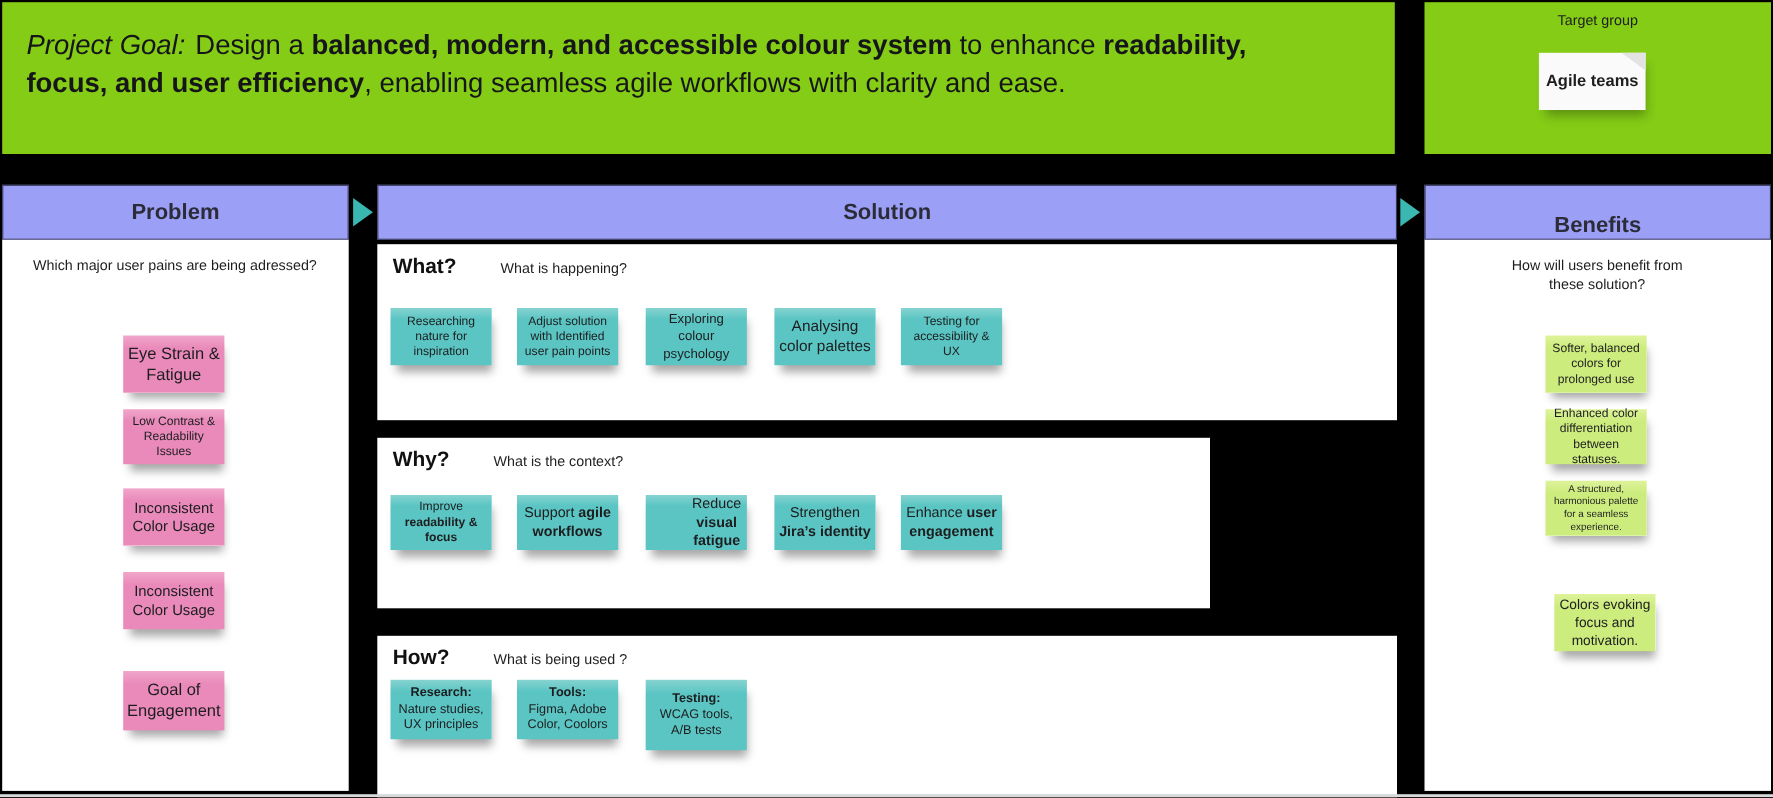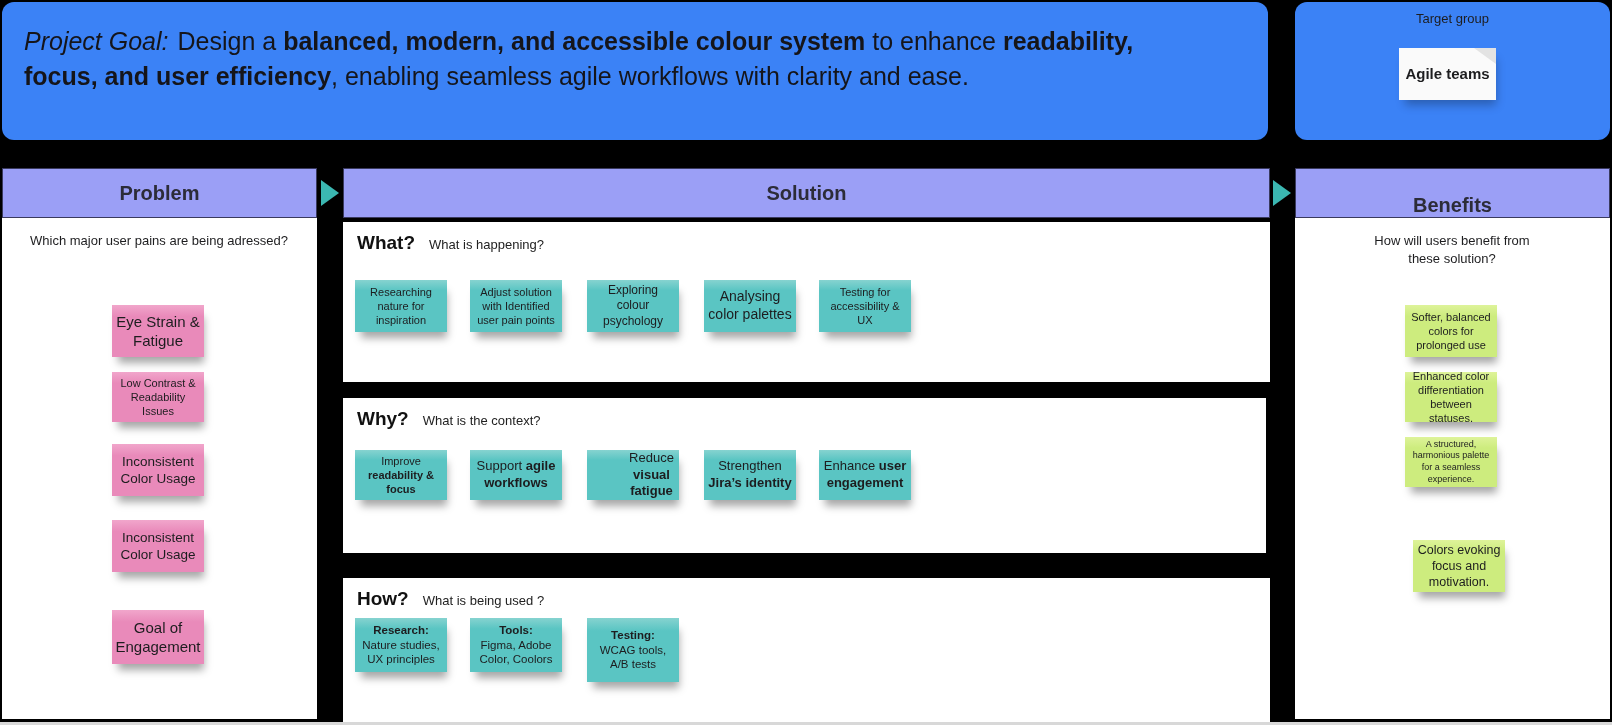--- a/index.html
+++ b/index.html
@@ -2,21 +2,21 @@
 <html><head>
 <meta charset="utf-8">
 <style>
   * { margin:0; padding:0; box-sizing:border-box; }
   html,body { background:#000; }
   body { font-family:"Liberation Sans","DejaVu Sans",sans-serif; }
   #board {
     position:relative; width:1612px; height:725px; background:#000; overflow:hidden;
   }
   
-  .banner { position:absolute; background:#3b82f6;border-radius:12px; }
+  .banner { position:absolute; background:#84cc16; }
   #banner-left  { left:2px; top:2px; width:1266px; height:138px; }
   #banner-right { left:1295px; top:2px; width:315px; height:138px; }
   #goal-text {
     position:absolute; left:22px; top:22px; width:1130px;
     font-size:25px; line-height:35px; color:#15151a; font-weight:400;
   }
   #goal-text .goal-label { font-style:italic; margin-right:9px; }
   #goal-text b { font-weight:700; }
   #target-group-label {
     position:absolute; left:0; top:9px; width:100%; text-align:center;
@@ -36,24 +36,24 @@
     border-top:13px solid transparent; border-bottom:13px solid transparent;
     border-left:18px solid #3bb7b1;
   }
   #arrow-1 { left:321px; }
   #arrow-2 { left:1273px; }
   
   .panel { position:absolute; background:#fff; }
   #panel-problem  { left:2px;    top:218px; width:315px; height:501px; }
   #panel-benefits { left:1295px; top:218px; width:315px; height:501px; }
   #box-what { left:343px; top:222px; width:927px; height:160px; }
-  #box-why  { left:343px; top:398px; width:923px; height:155px; }
+  #box-why  { left:343px; top:398px; width:757px; height:155px; }
   #box-how  { left:343px; top:578px; width:927px; height:149px; }
   .section-heading {
-    position:absolute; left:14px; top:10px; display:flex; align-items:baseline;
+    position:absolute; left:14px; top:10px; display:flex; align-items:baseline;gap:26px;
   }
   .section-heading .title { font-size:19px; font-weight:700; color:#111; }
   .section-heading .subtitle { font-size:13px; color:#222; margin-left:14px; }
   .panel-question {
     position:absolute; top:14px; text-align:center;
     font-size:13px; line-height:18px; color:#1d1d1f;
   }
   #problem-question  { left:27px; width:260px; }
   #benefits-question { left:67px; width:180px; }
   

